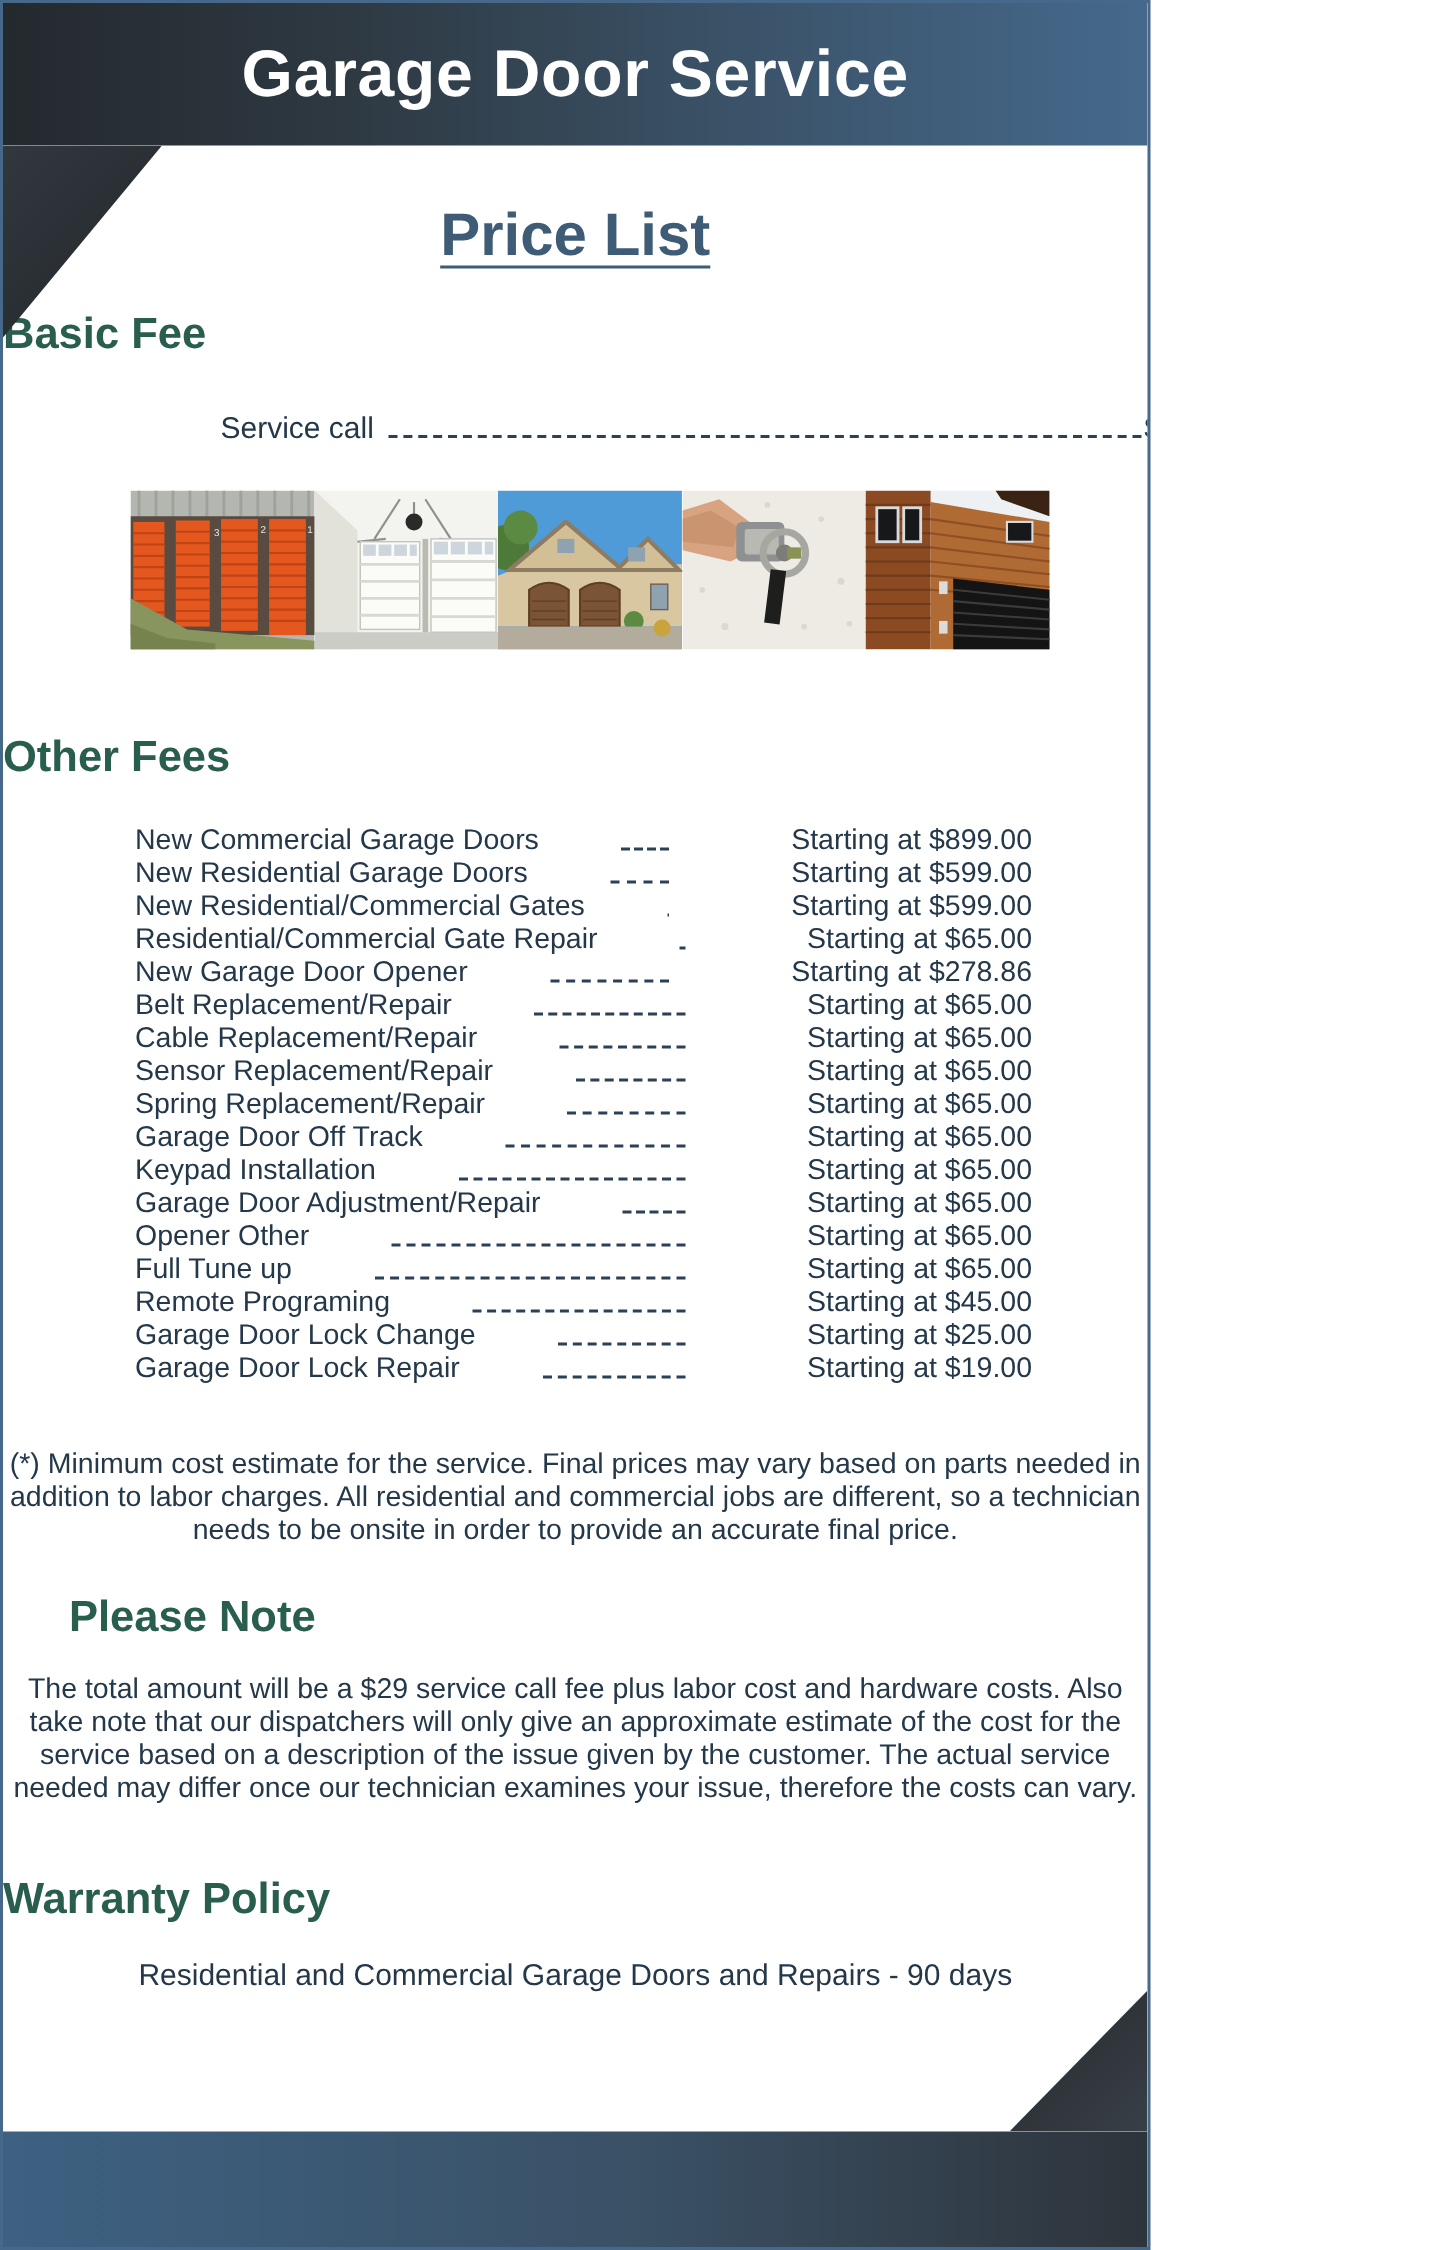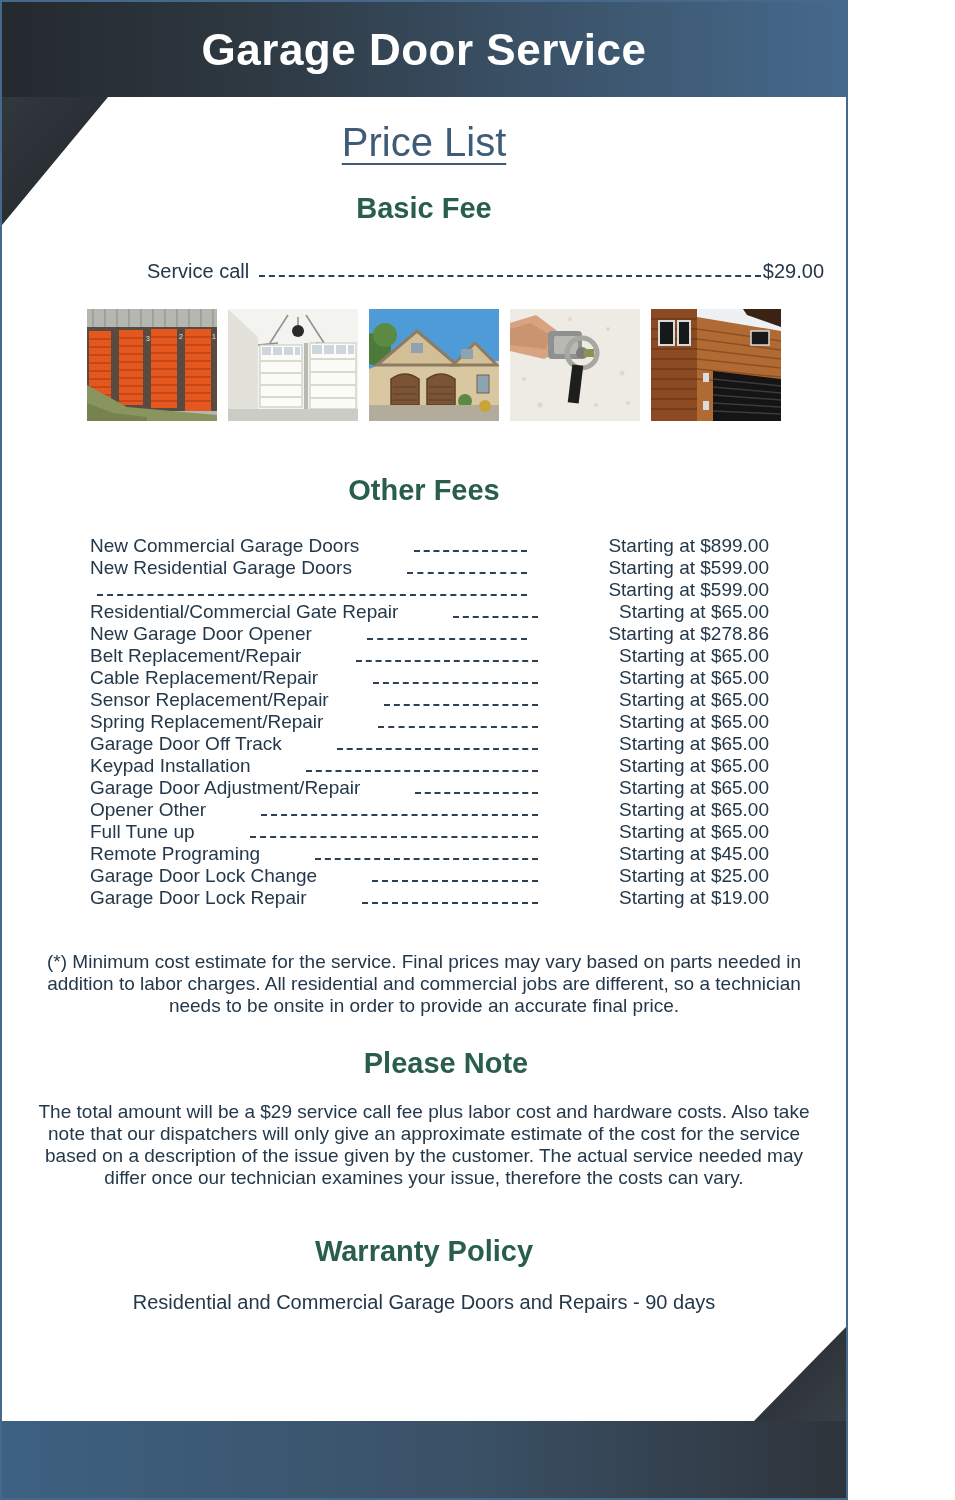--- a/index.html
+++ b/index.html
@@ -3,21 +3,21 @@
 <meta charset="utf-8">
 <style>
   * { margin: 0; padding: 0; box-sizing: border-box; }
   body {
     background: #ffffff;
     font-family: "Liberation Sans", "DejaVu Sans", sans-serif;
     -webkit-font-smoothing: antialiased;
   }
   .page {
     position: relative;
-    width: 848px;
+    width: 767px;
     height: 1500px;
     background: #ffffff;
     border: 2px solid #46688a;
     overflow: hidden;
   }
 
   
   .banner {
     position: relative;
     height: 95px;
@@ -56,33 +56,33 @@
     bottom: 77px;
     right: 0;
     width: 92px;
     height: 94px;
     background: linear-gradient(315deg, #383f46 0%, #272c30 90%);
     clip-path: polygon(100% 0, 100% 100%, 0 100%);
   }
 
   
   .price-list-title {
-    margin-top: 23px;
+    margin-top: 38px;
     text-align: center;
     font-size: 40px;
-    font-weight: 400;
+    font-weight: 700;
     color: #3e5c76;
   }
   .price-list-title span {
     text-decoration: underline;
     text-decoration-thickness: 2px;
     text-underline-offset: 7px;
   }
   .section-heading {
-    text-align: center;
+    text-align: left;
     font-size: 29px;
     font-weight: bold;
     color: #295e4e;
   }
   .h-basic   { margin-top: 27px; }
   .h-other   { margin-top: 53px; }
   .h-note    { margin-top: 30px; margin-left: 44px; }
   .h-warranty{ margin-top: 46px; }
 
   .service-row {
@@ -319,20 +319,21 @@
         <span class="fee-price">Starting at $899.00</span>
       </div>
 
       <div class="fee-row">
         <span class="fee-label">New Residential Garage Doors</span>
         <span class="fee-leader"></span>
         <span class="fee-price">Starting at $599.00</span>
       </div>
 
       <div class="fee-row">
+        <span class="fee-label">New Residential/Commercial Gates</span>
         <span class="fee-leader"></span>
         <span class="fee-price">Starting at $599.00</span>
       </div>
 
       <div class="fee-row">
         <span class="fee-label">Residential/Commercial Gate Repair</span>
         <span class="fee-leader"></span>
         <span class="fee-price">Starting at $65.00</span>
       </div>
 

